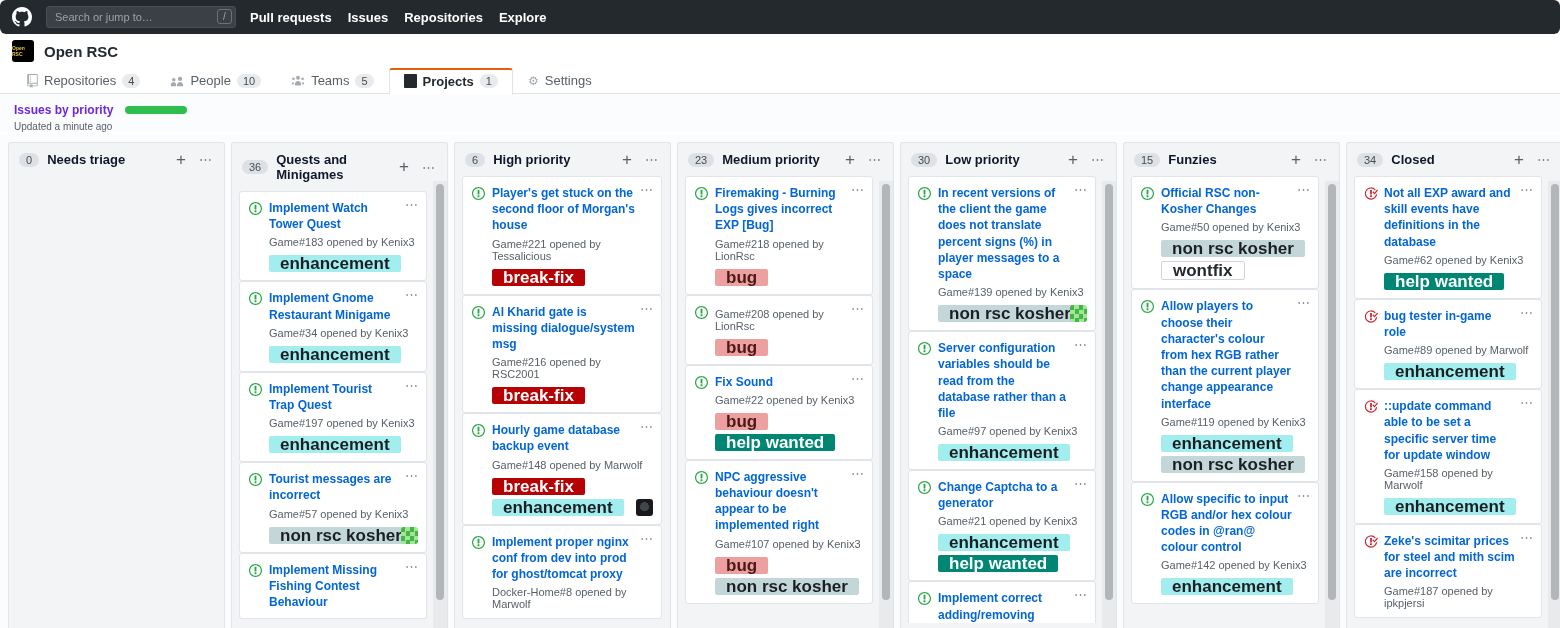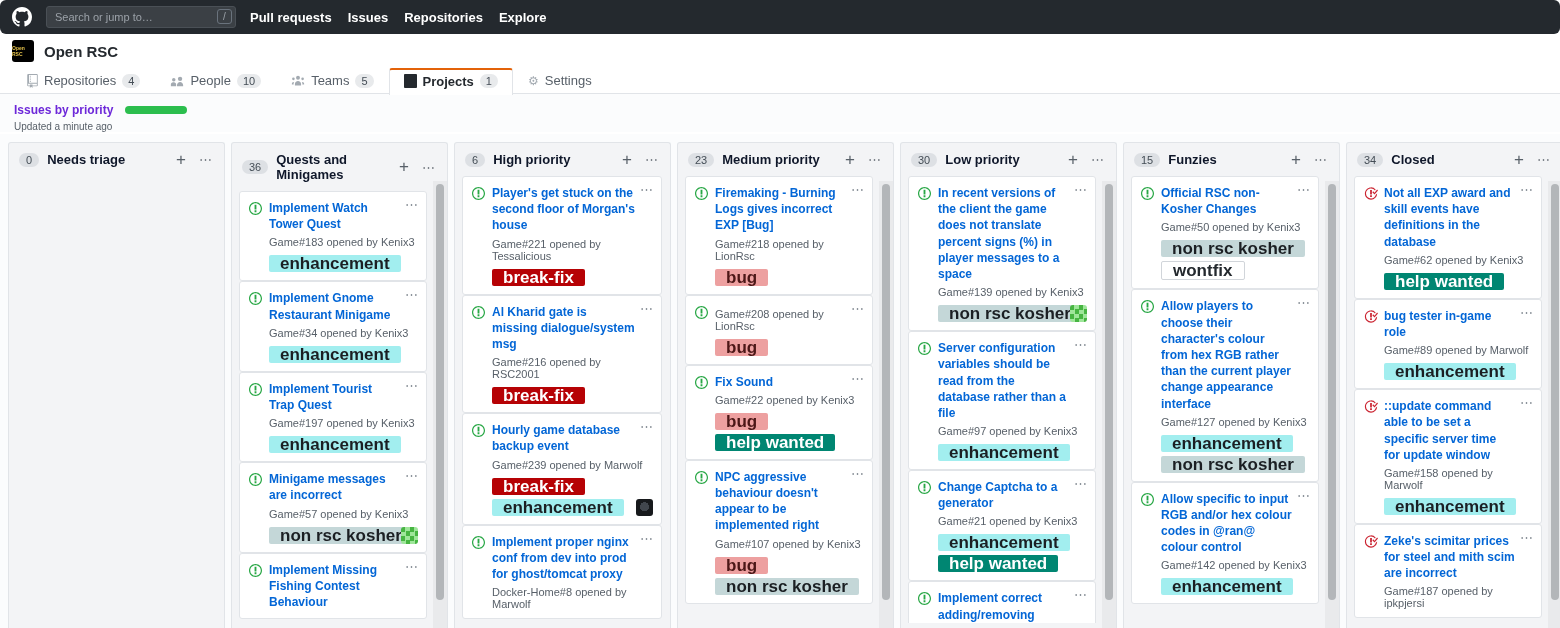--- a/index.html
+++ b/index.html
@@ -226,21 +226,21 @@
             <span class="issue-label" style="background: rgb(162, 238, 239); color: rgb(27, 31, 35);">enhancement</span>
           </div>
           <span class="card-menu">⋯</span>
         </div>
         <div class="card">
           <span class="issue-icon open">
             <svg viewBox="0 0 14 16" width="13" height="15">
               <path d="M7 2.3c3.14 0 5.7 2.56 5.7 5.7s-2.56 5.7-5.7 5.7A5.71 5.71 0 0 1 1.3 8c0-3.14 2.56-5.7 5.7-5.7zM7 1C3.14 1 0 4.14 0 8s3.14 7 7 7 7-3.14 7-7-3.14-7-7-7zm1 3H6v5h2V4zm0 6H6v2h2v-2z"></path>
             </svg>
           </span>
-          <a class="card-title">Minigame messages are incorrect</a>
+          <a class="card-title">Tourist messages are incorrect</a>
           <div class="card-meta">Game#57 opened by Kenix3</div>
           <div class="card-labels">
             <span class="issue-label" style="background: rgb(196, 215, 216); color: rgb(27, 31, 35);">non rsc kosher</span>
           </div>
           <span class="card-menu">⋯</span>
           <span class="avatar green-pixel"></span>
         </div>
         <div class="card">
           <span class="issue-icon open">
             <svg viewBox="0 0 14 16" width="13" height="15">
@@ -289,21 +289,21 @@
           </div>
           <span class="card-menu">⋯</span>
         </div>
         <div class="card">
           <span class="issue-icon open">
             <svg viewBox="0 0 14 16" width="13" height="15">
               <path d="M7 2.3c3.14 0 5.7 2.56 5.7 5.7s-2.56 5.7-5.7 5.7A5.71 5.71 0 0 1 1.3 8c0-3.14 2.56-5.7 5.7-5.7zM7 1C3.14 1 0 4.14 0 8s3.14 7 7 7 7-3.14 7-7-3.14-7-7-7zm1 3H6v5h2V4zm0 6H6v2h2v-2z"></path>
             </svg>
           </span>
           <a class="card-title">Hourly game database backup event</a>
-          <div class="card-meta">Game#239 opened by Marwolf</div>
+          <div class="card-meta">Game#148 opened by Marwolf</div>
           <div class="card-labels">
             <span class="issue-label" style="background: rgb(182, 2, 5); color: rgb(255, 255, 255);">break-fix</span>
             <span class="issue-label" style="background: rgb(162, 238, 239); color: rgb(27, 31, 35);">enhancement</span>
           </div>
           <span class="card-menu">⋯</span>
           <span class="avatar dark"></span>
         </div>
         <div class="card">
           <span class="issue-icon open">
             <svg viewBox="0 0 14 16" width="13" height="15">
@@ -467,21 +467,21 @@
           </div>
           <span class="card-menu">⋯</span>
         </div>
         <div class="card">
           <span class="issue-icon open">
             <svg viewBox="0 0 14 16" width="13" height="15">
               <path d="M7 2.3c3.14 0 5.7 2.56 5.7 5.7s-2.56 5.7-5.7 5.7A5.71 5.71 0 0 1 1.3 8c0-3.14 2.56-5.7 5.7-5.7zM7 1C3.14 1 0 4.14 0 8s3.14 7 7 7 7-3.14 7-7-3.14-7-7-7zm1 3H6v5h2V4zm0 6H6v2h2v-2z"></path>
             </svg>
           </span>
           <a class="card-title">Allow players to choose their character's colour from hex RGB rather than the current player change appearance interface</a>
-          <div class="card-meta">Game#127 opened by Kenix3</div>
+          <div class="card-meta">Game#119 opened by Kenix3</div>
           <div class="card-labels">
             <span class="issue-label" style="background: rgb(162, 238, 239); color: rgb(27, 31, 35);">enhancement</span>
             <span class="issue-label" style="background: rgb(196, 215, 216); color: rgb(27, 31, 35);">non rsc kosher</span>
           </div>
           <span class="card-menu">⋯</span>
         </div>
         <div class="card">
           <span class="issue-icon open">
             <svg viewBox="0 0 14 16" width="13" height="15">
               <path d="M7 2.3c3.14 0 5.7 2.56 5.7 5.7s-2.56 5.7-5.7 5.7A5.71 5.71 0 0 1 1.3 8c0-3.14 2.56-5.7 5.7-5.7zM7 1C3.14 1 0 4.14 0 8s3.14 7 7 7 7-3.14 7-7-3.14-7-7-7zm1 3H6v5h2V4zm0 6H6v2h2v-2z"></path>

